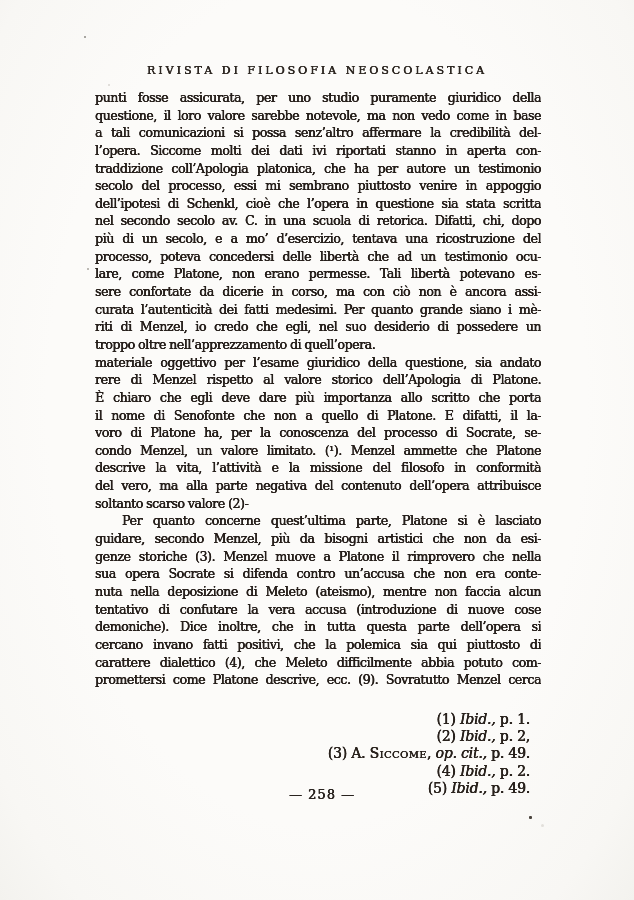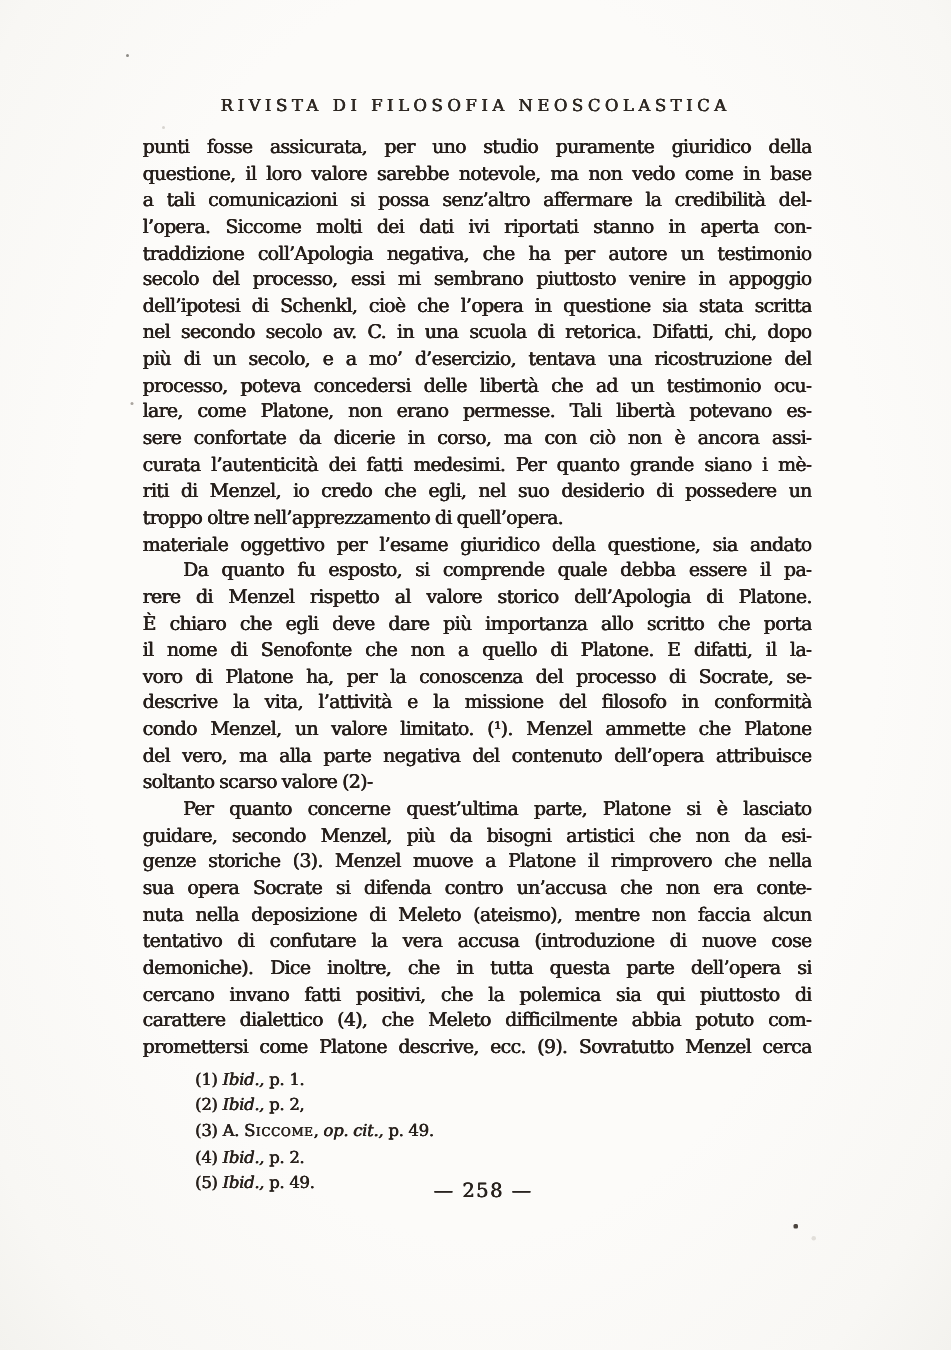--- a/index.html
+++ b/index.html
@@ -32,22 +32,23 @@
   .line {
     height: 17.65px; line-height: 17.65px;
     text-align: justify; text-align-last: justify;
     overflow: hidden; white-space: pre;
   }
   .line.indent { padding-left: 27px; }
   .line.flush { text-align-last: left; }
 
   .footnotes {
     position: absolute; top: 711px; left: 130px; width: 400px;
-    font-size: 11px; letter-spacing: -0.2px;
+    font-size: 14px; letter-spacing: -0.2px;
     color: #29221d;
+    text-align: right;
   }
   .footnote { height: 17.2px; line-height: 17.2px; white-space: pre; }
   .fn-marker { }
   .seg-normal { }
   .seg-italic { font-style: italic; }
   .seg-smallcaps { font-variant: small-caps; letter-spacing: 0.4px; }
 
   .page-number {
     position: absolute; top: 787px; left: 0; width: 644px;
     text-align: center;
@@ -69,41 +70,40 @@
 <div class="scan-page">
 
   <div class="running-head ink">RIVISTA DI FILOSOFIA NEOSCOLASTICA</div>
 
   <div class="body-text ink">
       <div class="paragraph">
         <div class="line">punti fosse assicurata, per uno studio puramente giuridico della</div>
         <div class="line">questione, il loro valore sarebbe notevole, ma non vedo come in base</div>
         <div class="line">a tali comunicazioni si possa senz’altro affermare la credibilità del-</div>
         <div class="line">l’opera. Siccome molti dei dati ivi riportati stanno in aperta con-</div>
-        <div class="line">traddizione coll’Apologia negativa, che ha per autore un testimonio</div>
+        <div class="line">traddizione coll’Apologia platonica, che ha per autore un testimonio</div>
         <div class="line">secolo del processo, essi mi sembrano piuttosto venire in appoggio</div>
         <div class="line">dell’ipotesi di Schenkl, cioè che l’opera in questione sia stata scritta</div>
         <div class="line">nel secondo secolo av. C. in una scuola di retorica. Difatti, chi, dopo</div>
         <div class="line">più di un secolo, e a mo’ d’esercizio, tentava una ricostruzione del</div>
         <div class="line">processo, poteva concedersi delle libertà che ad un testimonio ocu-</div>
         <div class="line">lare, come Platone, non erano permesse. Tali libertà potevano es-</div>
         <div class="line">sere confortate da dicerie in corso, ma con ciò non è ancora assi-</div>
         <div class="line">curata l’autenticità dei fatti medesimi. Per quanto grande siano i mè-</div>
         <div class="line">riti di Menzel, io credo che egli, nel suo desiderio di possedere un</div>
         <div class="line flush">troppo oltre nell’apprezzamento di quell’opera.</div>
         <div class="line">materiale oggettivo per l’esame giuridico della questione, sia andato</div>
       </div>
       <div class="paragraph">
-        <div class="line indent">Da quanto fu esposto, si comprende quale debba essere il pa-</div>
         <div class="line">rere di Menzel rispetto al valore storico dell’Apologia di Platone.</div>
         <div class="line">È chiaro che egli deve dare più importanza allo scritto che porta</div>
         <div class="line">il nome di Senofonte che non a quello di Platone. E difatti, il la-</div>
         <div class="line">voro di Platone ha, per la conoscenza del processo di Socrate, se-</div>
+        <div class="line">condo Menzel, un valore limitato. (¹). Menzel ammette che Platone</div>
         <div class="line">descrive la vita, l’attività e la missione del filosofo in conformità</div>
-        <div class="line">condo Menzel, un valore limitato. (¹). Menzel ammette che Platone</div>
         <div class="line">del vero, ma alla parte negativa del contenuto dell’opera attribuisce</div>
         <div class="line flush">soltanto scarso valore (2)-</div>
       </div>
       <div class="paragraph">
         <div class="line indent">Per quanto concerne quest’ultima parte, Platone si è lasciato</div>
         <div class="line">guidare, secondo Menzel, più da bisogni artistici che non da esi-</div>
         <div class="line">genze storiche (3). Menzel muove a Platone il rimprovero che nella</div>
         <div class="line">sua opera Socrate si difenda contro un’accusa che non era conte-</div>
         <div class="line">nuta nella deposizione di Meleto (ateismo), mentre non faccia alcun</div>
         <div class="line">tentativo di confutare la vera accusa (introduzione di nuove cose</div>

